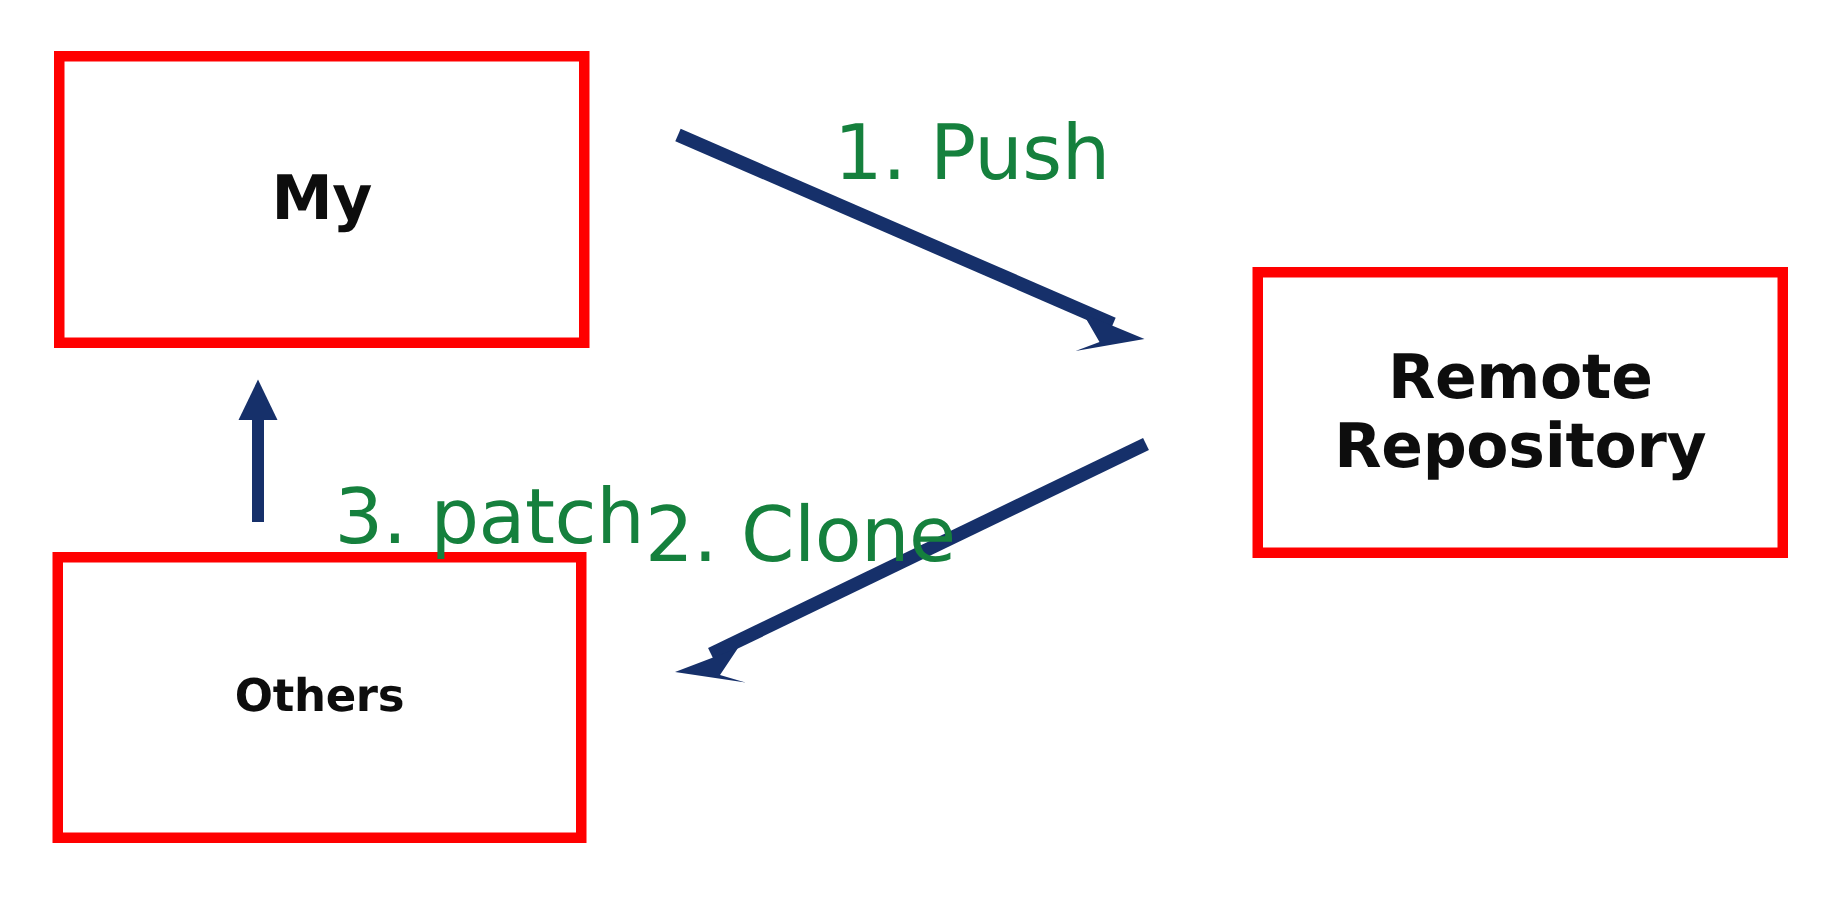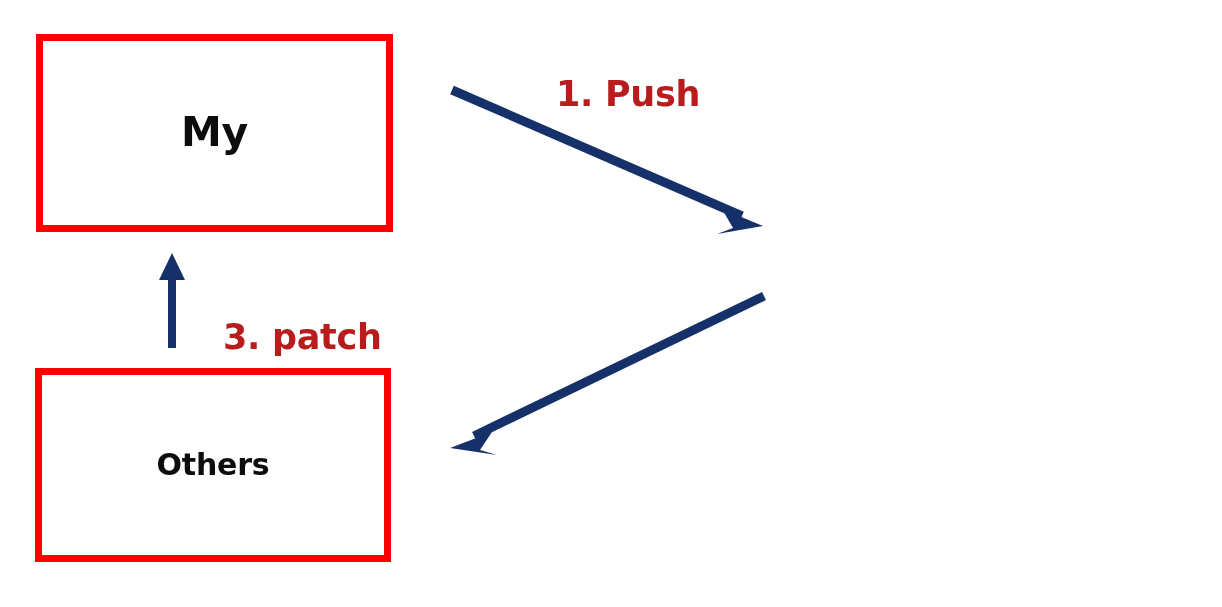--- a/index.html
+++ b/index.html
@@ -62,23 +62,23 @@
   #edge-layer {
     position: absolute;
     left: 0;
     top: 0;
     width: 1222px;
     height: 607px;
     pointer-events: none;
   }
   .edge-label {
     position: absolute;
-    color: #b91c1c;
-    font-weight: 700;
-    font-size: 35px;
+    color: #15803d;
+    font-weight: 400;
+    font-size: 51px;
     line-height: 1;
     white-space: nowrap;
     letter-spacing: -0.3px;
   }
   #label-push  { left: 556px; top: 77px; }
   #label-clone { left: 430px; top: 332px; }
   #label-patch { left: 223px; top: 272px; margin-top: 48px; }
 </style>
 </head>
 <body>
@@ -104,19 +104,24 @@
   </svg>
 
   <div class="node-box" id="node-my">
     <span class="node-label">My</span>
   </div>
 
   <div class="node-box" id="node-others">
     <span class="node-label">Others</span>
   </div>
 
+  <div class="node-box" id="node-remote">
+    <span class="node-label">Remote
+Repository</span>
+  </div>
 
   <div class="edge-label" id="label-push">1. Push</div>
 
+  <div class="edge-label" id="label-clone">2. Clone</div>
 
   <div class="edge-label" id="label-patch">3. patch</div>
 
 </div>
 
 </body></html>

